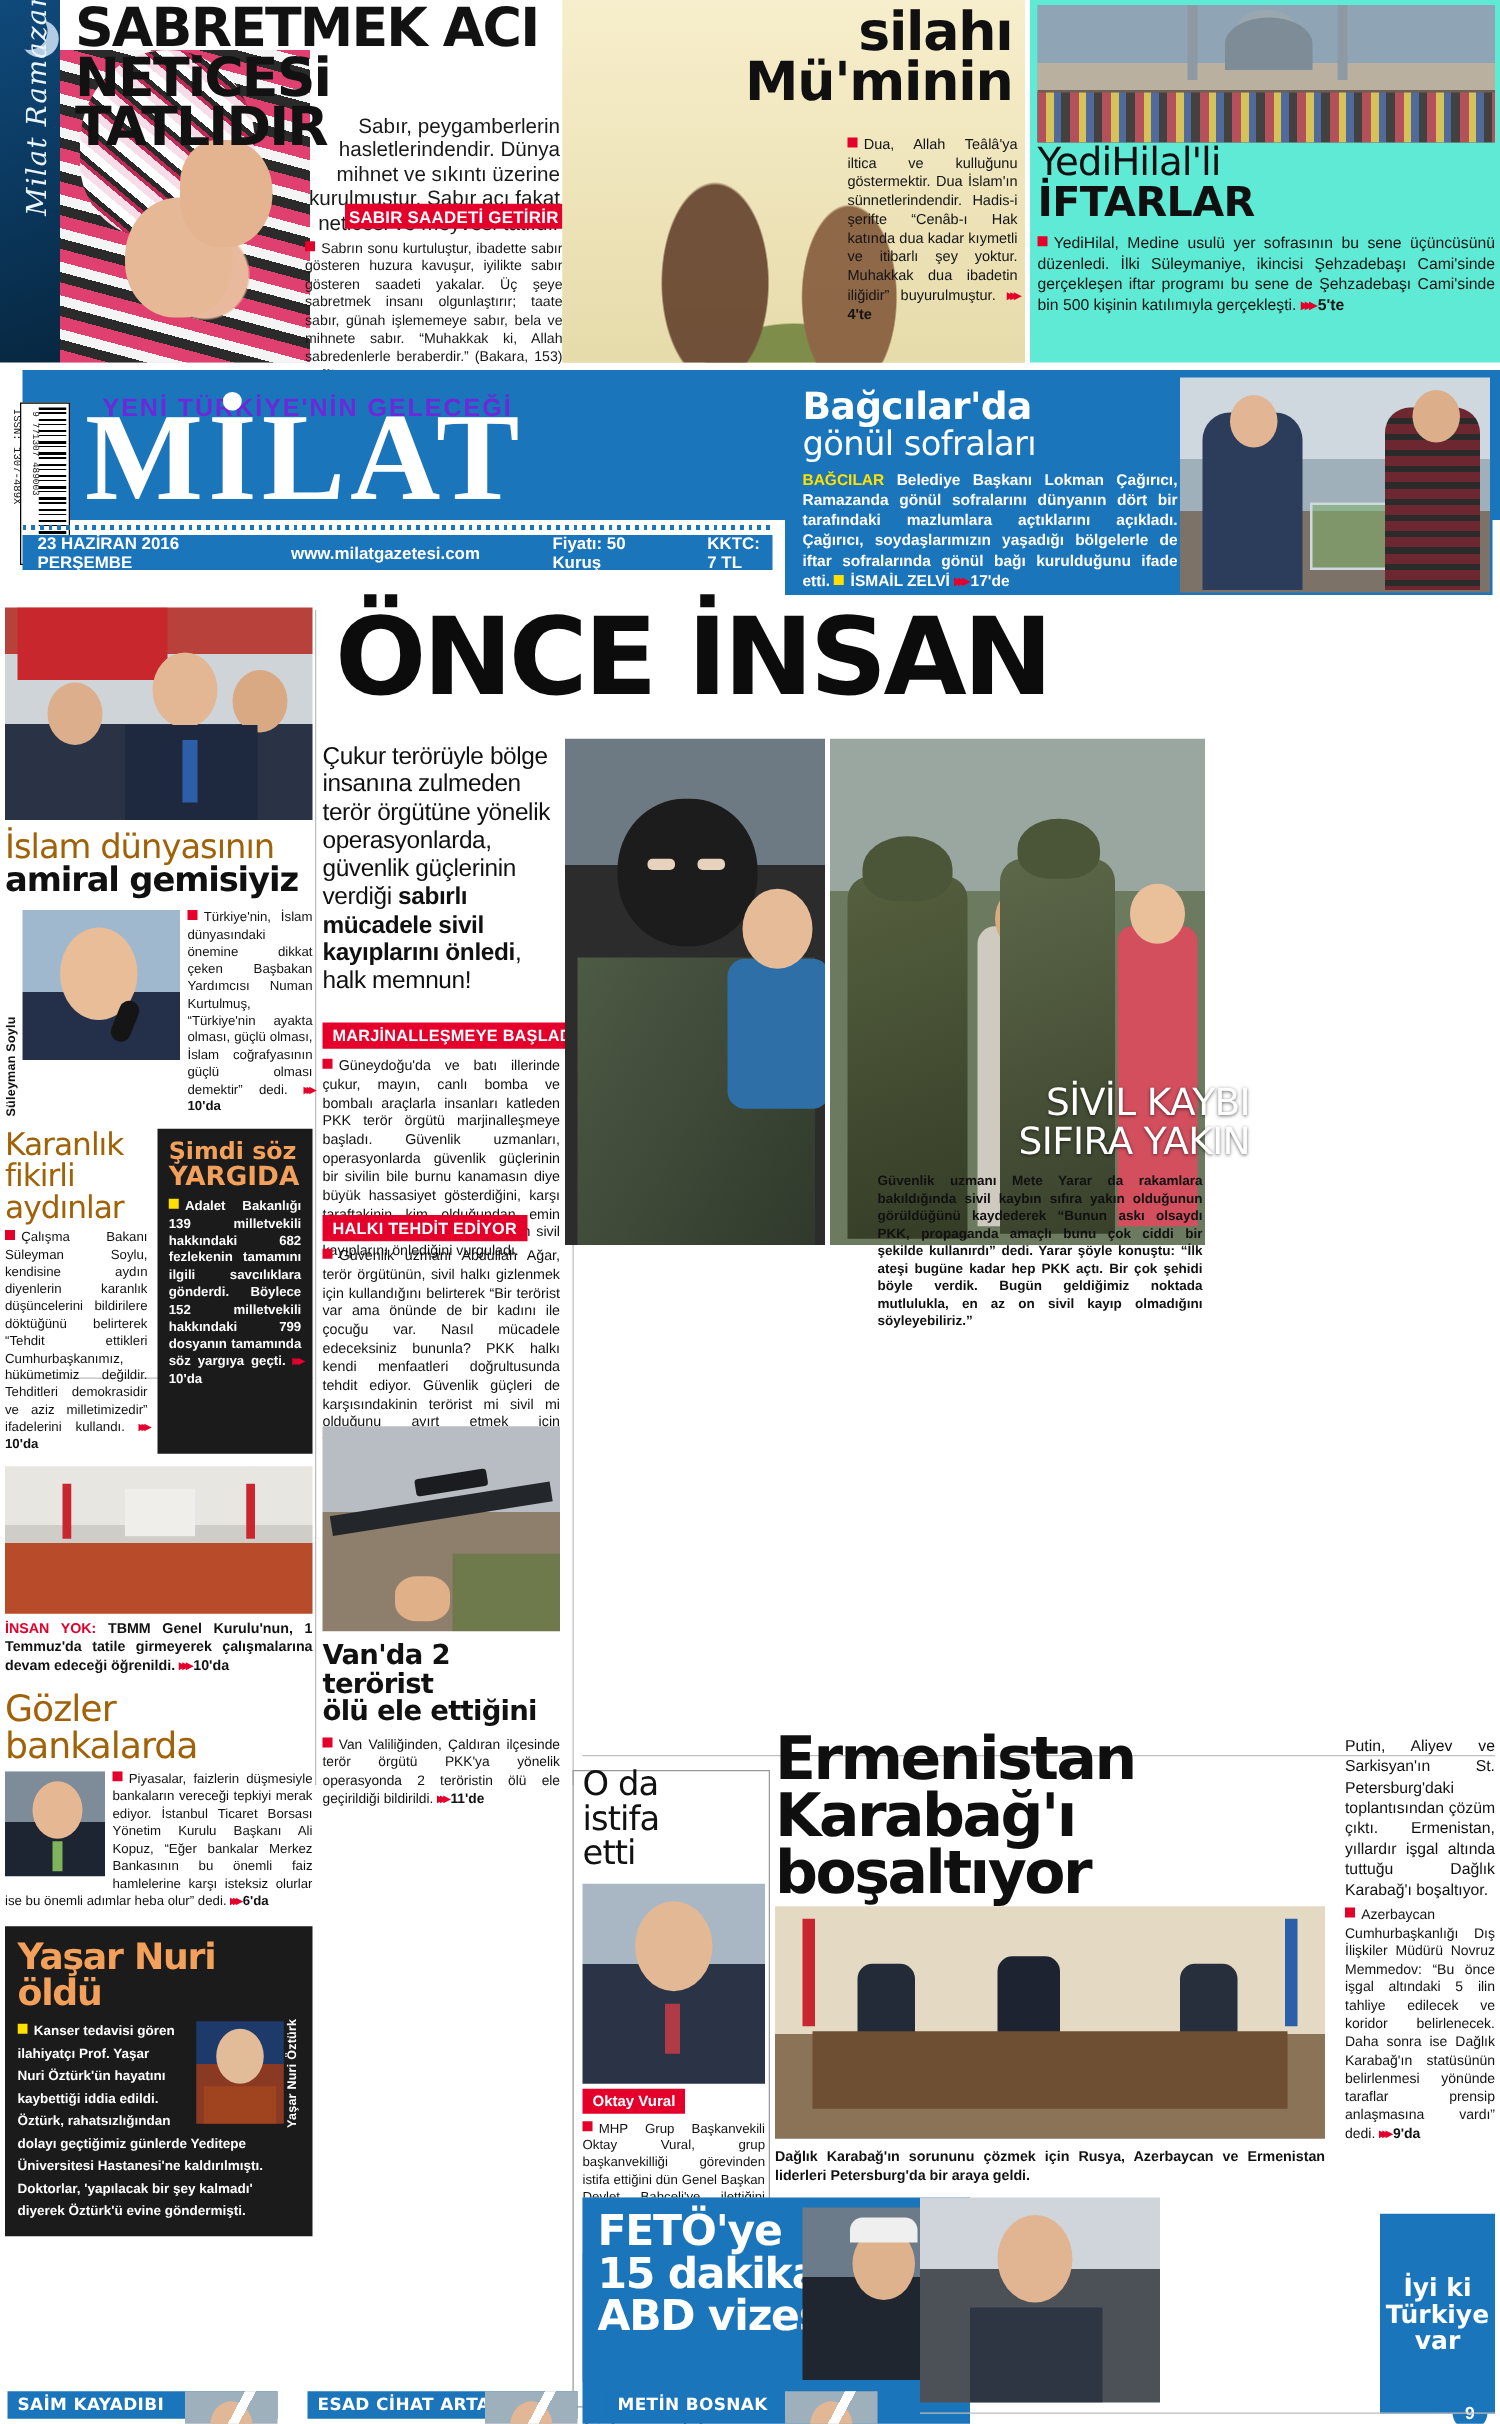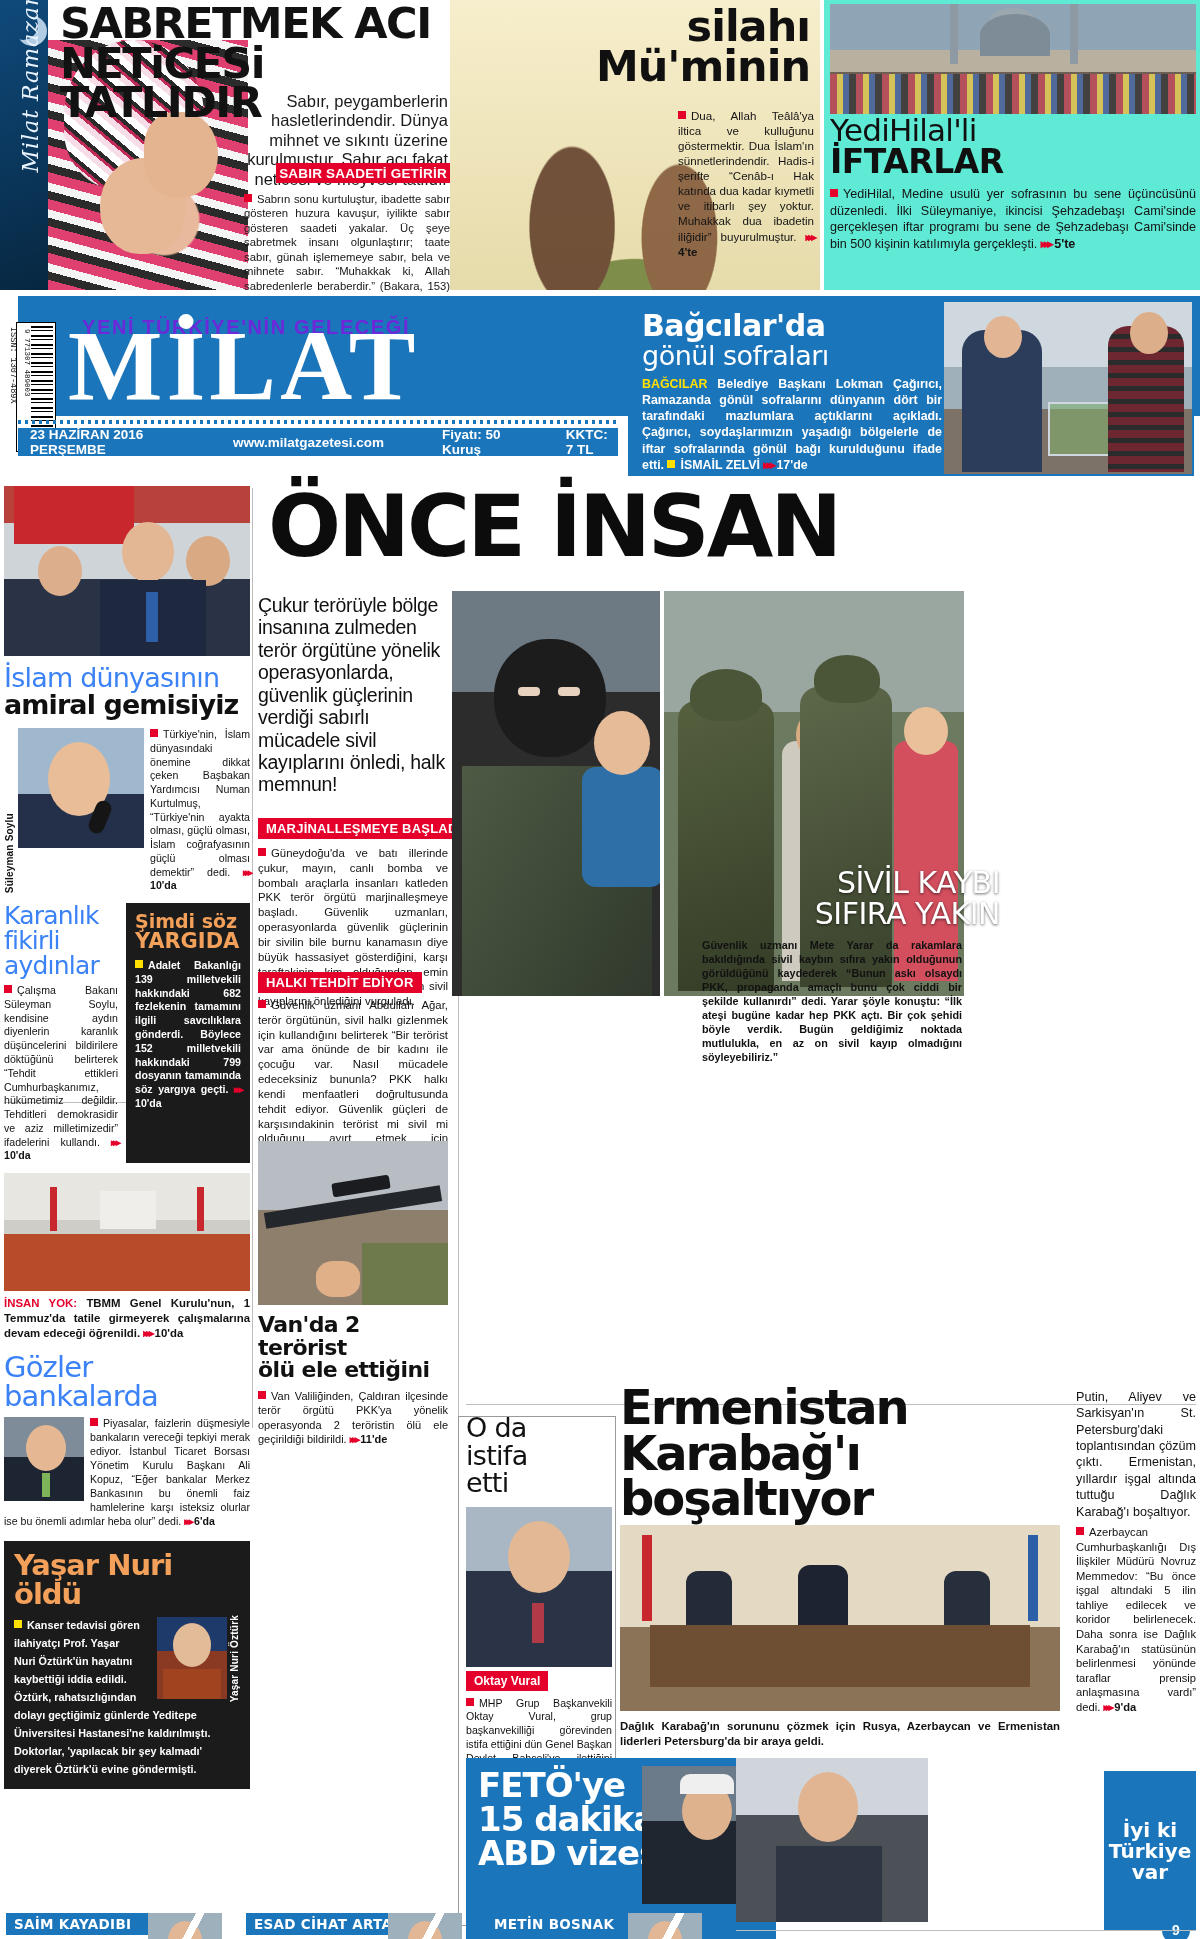--- a/index.html
+++ b/index.html
@@ -244,21 +244,21 @@
     position:relative; overflow:hidden;
   }
   #numan-photo .flag { position:absolute; left:10px; top:0; width:120px; height:58px; background:#c8272d;}
   #numan-photo .h1 { position:absolute; left:118px; top:36px; width:52px; height:60px; border-radius:50%; background:#e3b694;}
   #numan-photo .h2 { position:absolute; left:34px; top:60px; width:44px; height:50px; border-radius:50%; background:#dcae8b;}
   #numan-photo .h3 { position:absolute; left:182px; top:50px; width:44px; height:50px; border-radius:50%; background:#d9a984;}
   #numan-photo .suit { position:absolute; left:96px; bottom:0; width:106px; height:76px; background:#1e2940;}
   #numan-photo .tie { position:absolute; left:142px; bottom:14px; width:12px; height:50px; background:#2c5fa8;}
 
   .hl-light { font-size:27px; line-height:1.0; font-weight:400; letter-spacing:-.8px;
-    font-family:"DejaVu Sans", sans-serif; color:#3b82f6; }
+    font-family:"DejaVu Sans", sans-serif; color:#a16207; }
   .hl-bold { font-size:27px; line-height:1.0; font-weight:900; letter-spacing:-.9px;
     font-family:"DejaVu Sans", sans-serif; color:#101010; }
 
   #soylu-photo {
     width:126px; height:120px; position:relative; overflow:hidden;
     background: linear-gradient(180deg,#9fb8cd 0 55%, #24304a 55% 100%);
   }
   #soylu-photo .head { position:absolute; left:30px; top:14px; width:62px; height:74px; border-radius:50%; background:#e8bd98;}
   #soylu-photo .mic  { position:absolute; left:74px; top:72px; width:16px; height:34px; border-radius:8px; background:#151515; transform:rotate(22deg);}
   .vcaption {
@@ -303,21 +303,21 @@
   #yasar-photo .sh { position:absolute; left:6px; bottom:0; width:58px; height:30px; background:#a0441f;}
   #once-insan {
     position:absolute; left:268px; top:2px; width:700px;
     font-size:86px; line-height:.9; font-weight:900; letter-spacing:-3px;
     font-family:"DejaVu Sans", sans-serif; color:#0c0c0c;
   }
   #center-deck {
     position:absolute; left:258px; top:108px; width:190px;
     font-size:19.5px; line-height:1.15; color:#101010; letter-spacing:-.3px;
   }
-  #center-deck b { font-weight:400; }
+  #center-deck b { font-weight:700; }
   .redbar {
     background:#e4002b; color:#fff; font-size:13px; font-weight:800;
     padding:3px 8px; display:inline-block; letter-spacing:.2px;
   }
 
   
   #photo-militant {
     position:absolute; left:452px; top:105px; width:208px; height:405px; overflow:hidden;
     background: linear-gradient(180deg,#6d7a84 0 25%, #2c2c2c 25% 100%);
   }

